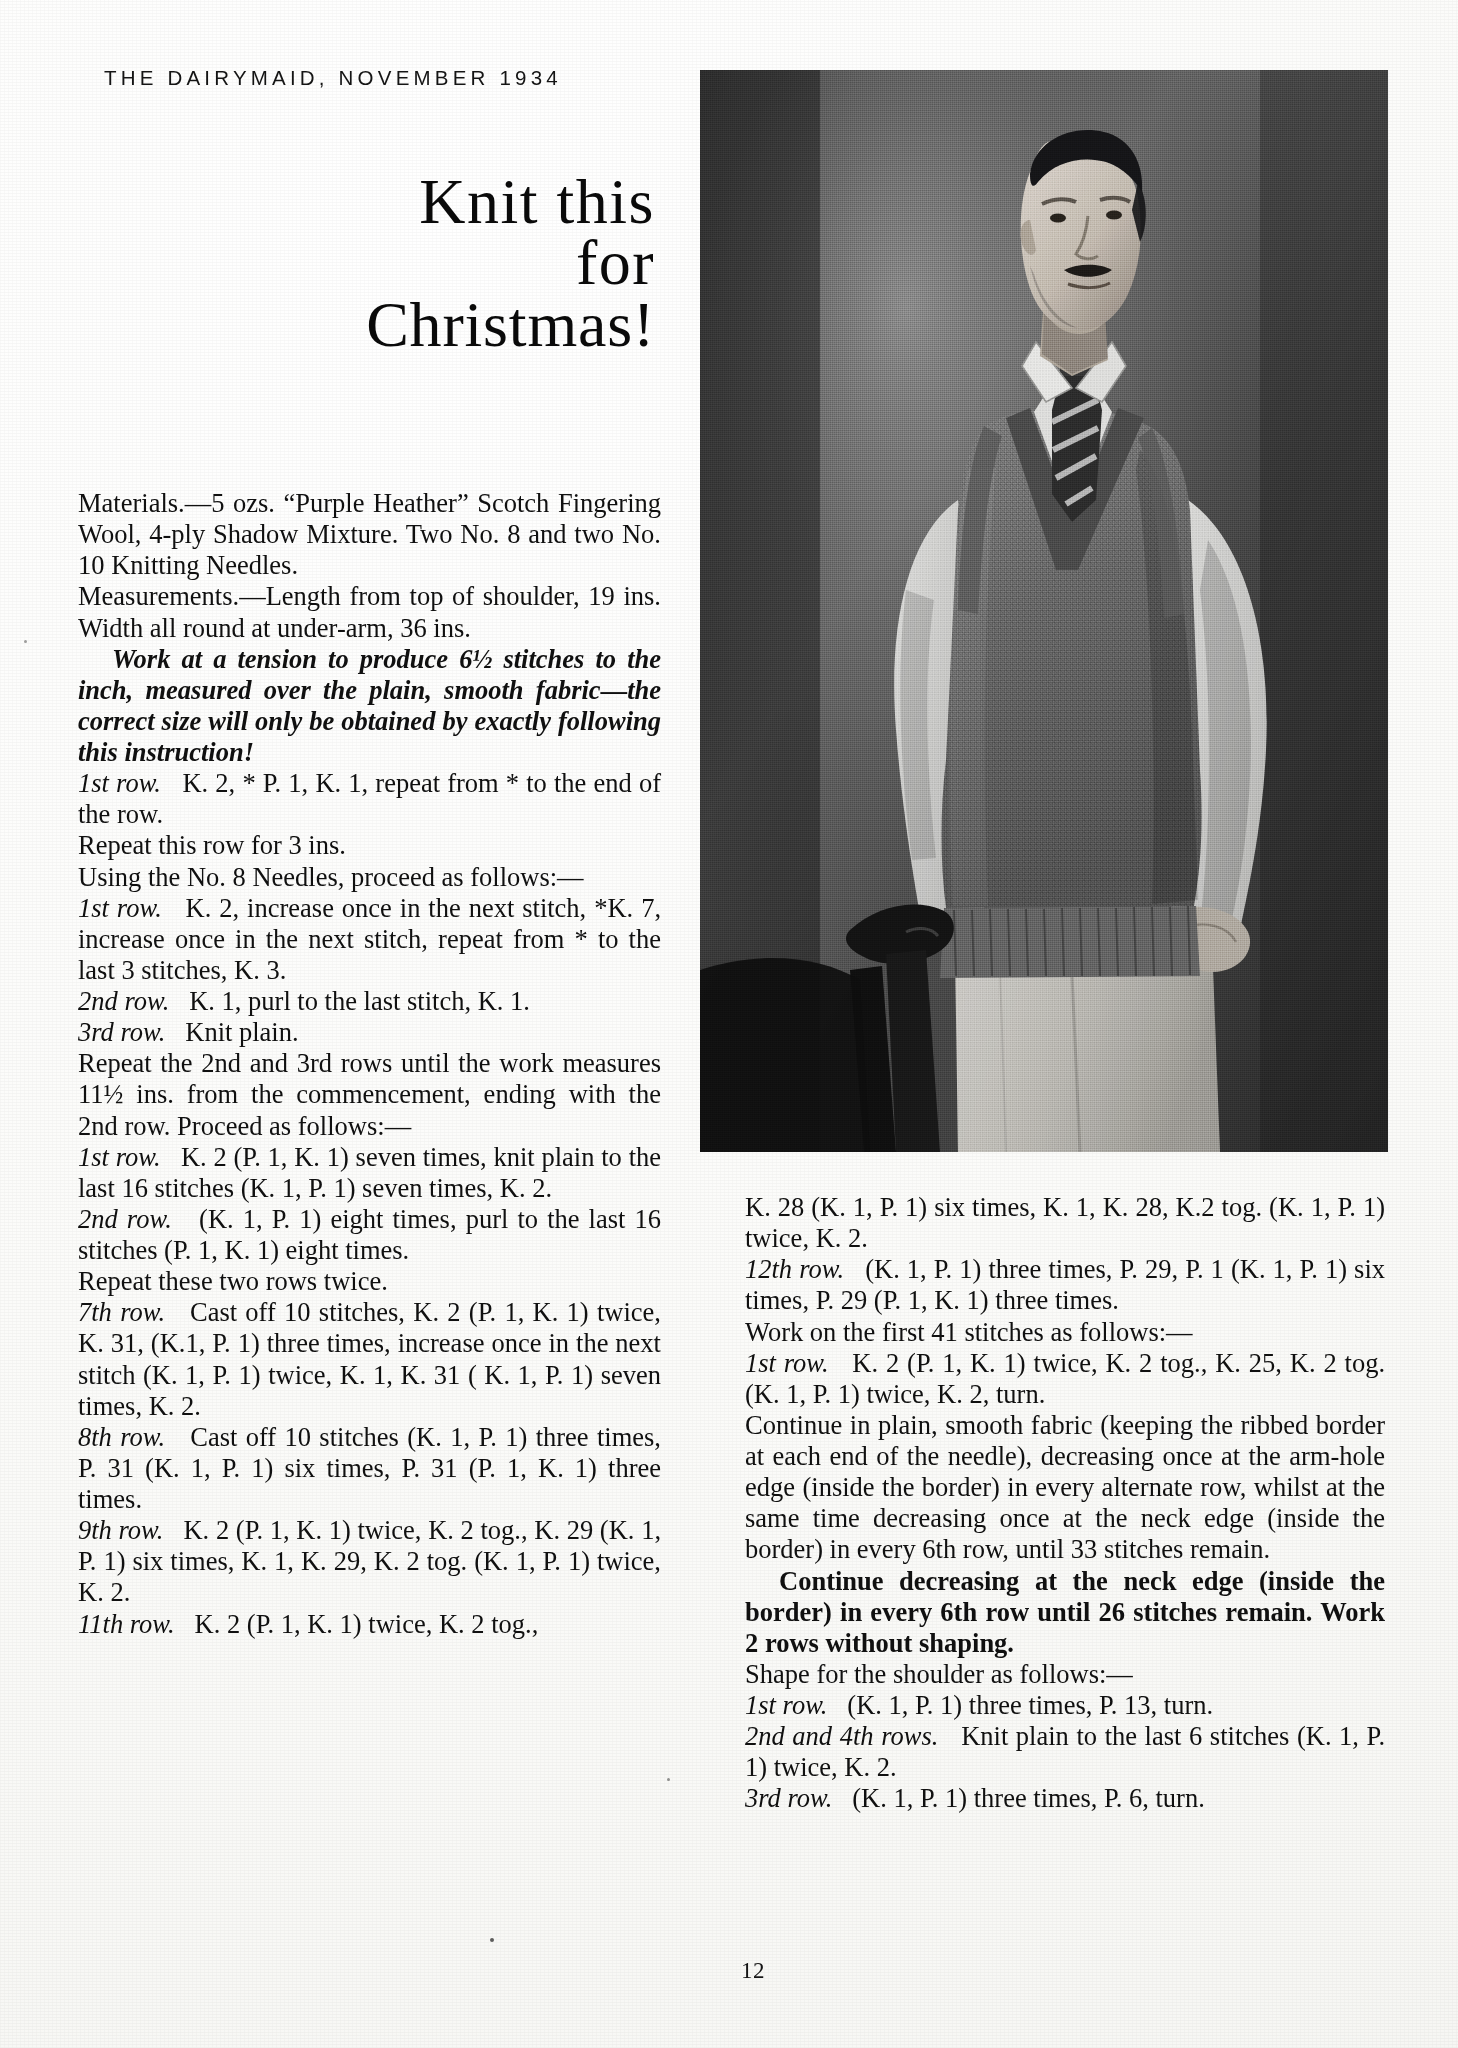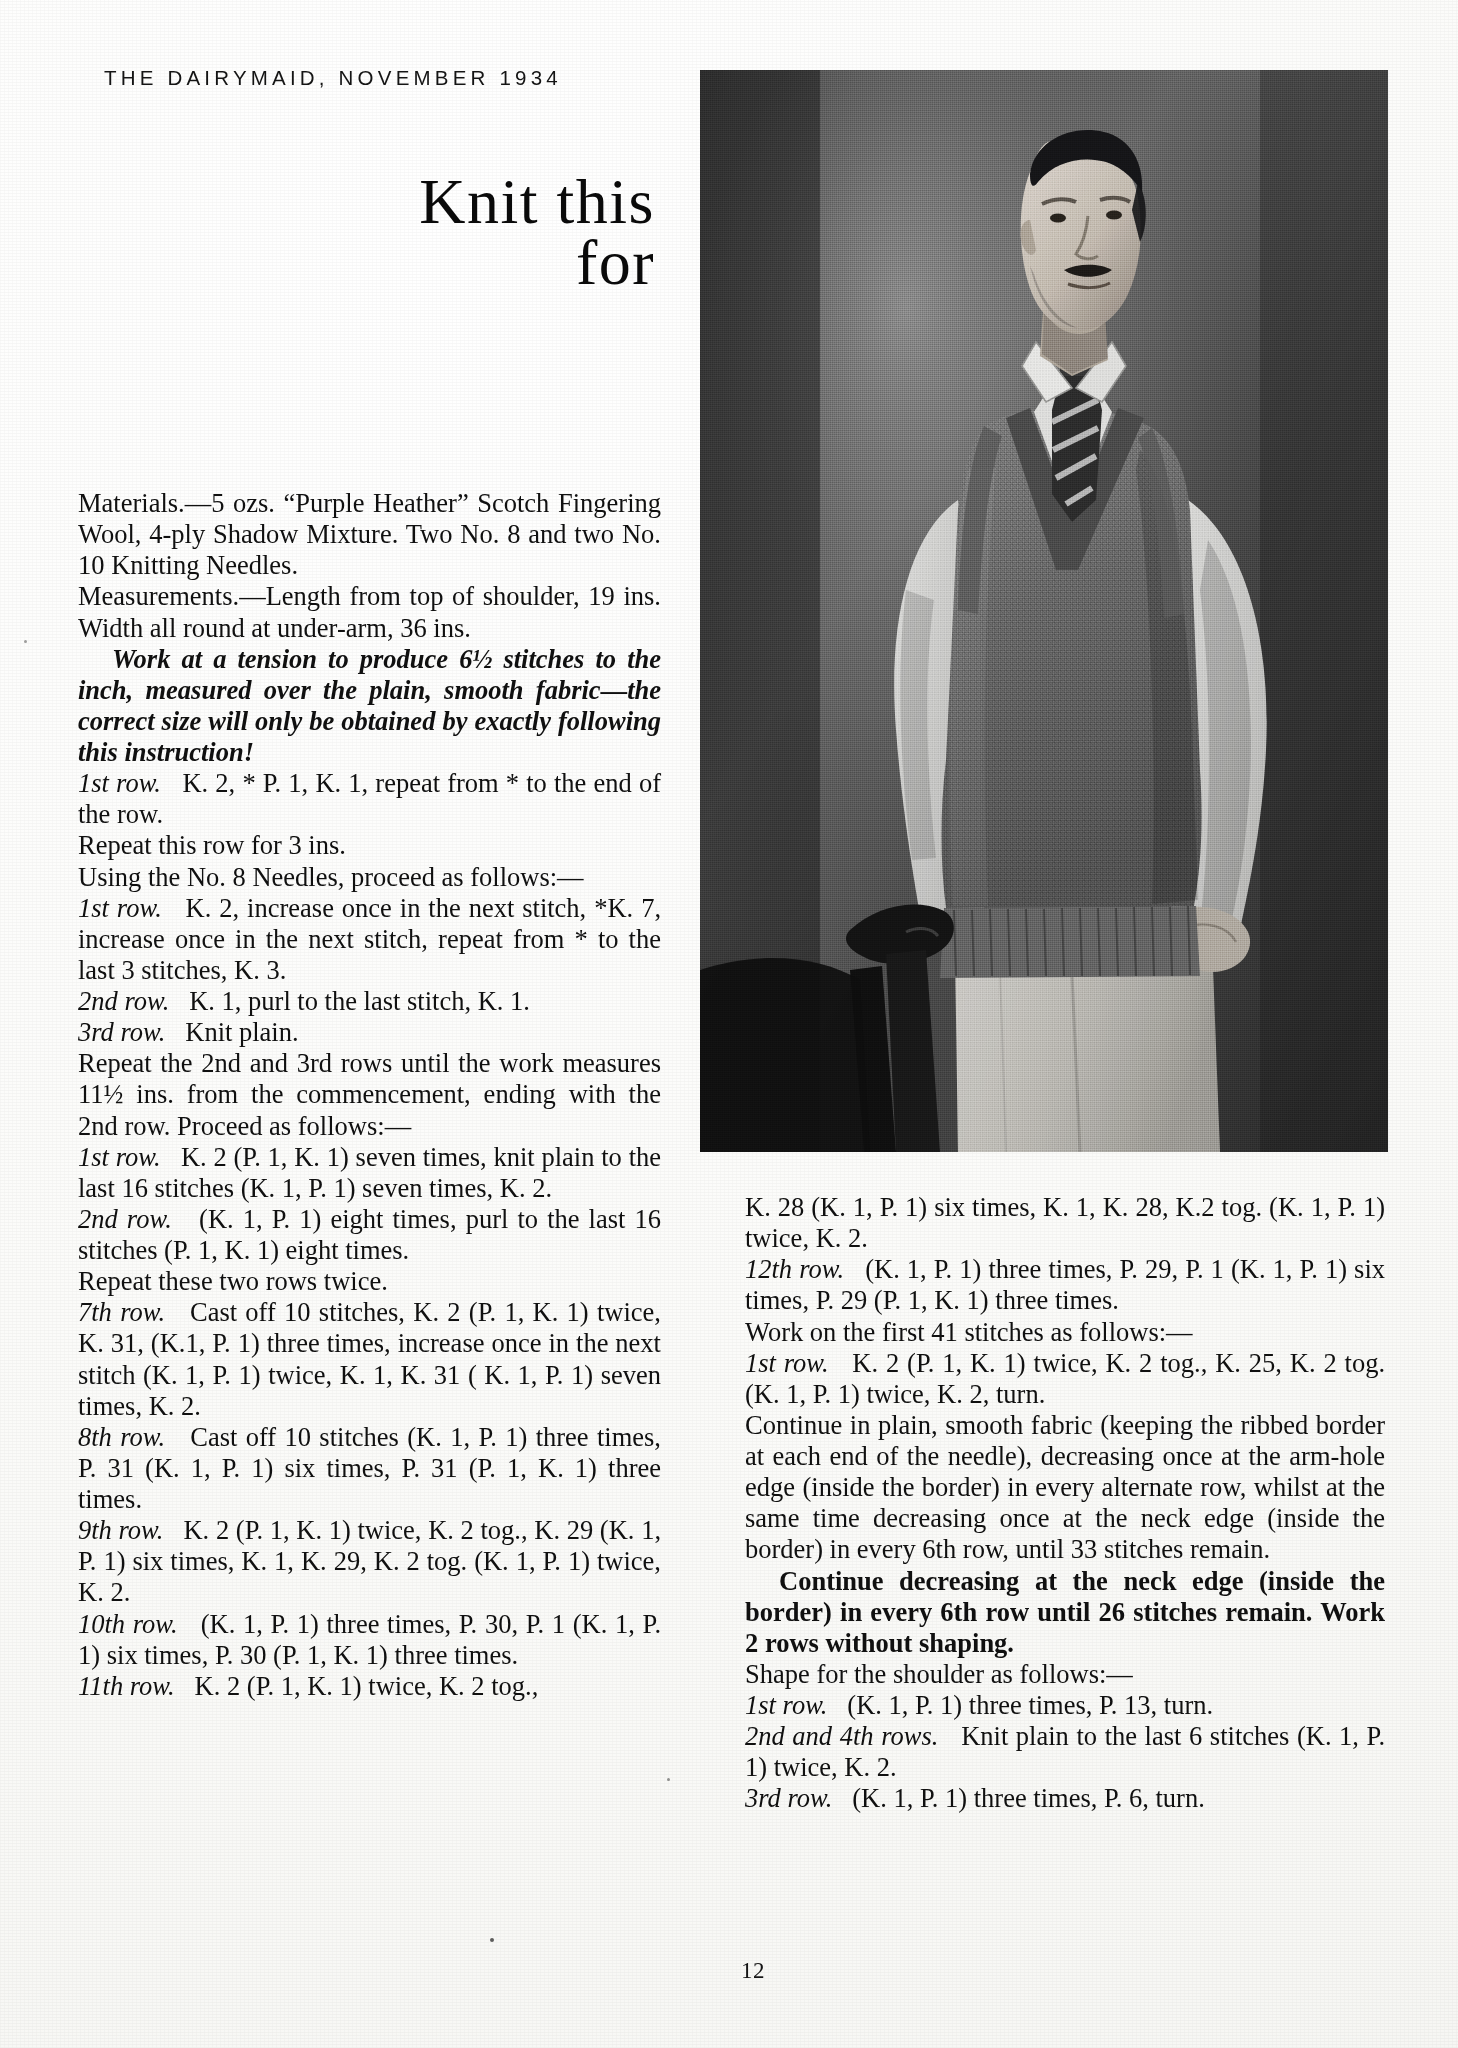--- a/index.html
+++ b/index.html
@@ -93,20 +93,21 @@
 
 <div class="page">
 
   <div class="scan-noise"></div>
 
   <div class="running-head">THE DAIRYMAID, NOVEMBER 1934</div>
 
   <h1 class="headline">
     <span class="l l1">Knit this</span>
     <span class="l l2">for</span>
+    <span class="l l3">Christmas!</span>
   </h1>
 
   <figure class="photo" style="margin:0;">
     <svg viewBox="0 0 688 1082" preserveAspectRatio="xMidYMid slice" aria-hidden="true">
       <defs>
         <linearGradient id="bgGrad" x1="0" y1="0" x2="1" y2="1">
           <stop offset="0%" stop-color="#3a3a3a"></stop>
           <stop offset="35%" stop-color="#6e6e6e"></stop>
           <stop offset="62%" stop-color="#4a4a4a"></stop>
           <stop offset="100%" stop-color="#2a2a2a"></stop>
@@ -337,24 +338,20 @@
     <p class="blk gap">
       <i class="rowlab">8th row.</i>&nbsp;&nbsp;
       <span>Cast off 10 stitches (K. 1, P. 1) three times, P. 31 (K. 1, P. 1) six times, P. 31 (P. 1, K. 1) three times.</span>
     </p>
 
     <p class="blk gap">
       <i class="rowlab">9th row.</i>&nbsp;&nbsp;
       <span>K. 2 (P. 1, K. 1) twice, K. 2 tog., K. 29 (K. 1, P. 1) six times, K. 1, K. 29, K. 2 tog. (K. 1, P. 1) twice, K. 2.</span>
     </p>
 
-    <p class="blk gap">
-      <i class="rowlab">10th row.</i>&nbsp;&nbsp;
-      <span>(K. 1, P. 1) three times, P. 30, P. 1 (K. 1, P. 1) six times, P. 30 (P. 1, K. 1) three times.</span>
-    </p>
 
     <p class="blk gap">
       <i class="rowlab">11th row.</i>&nbsp;&nbsp;
       <span>K. 2 (P. 1, K. 1) twice, K. 2 tog.,</span>
     </p>
 
   </div>
 
   <div class="col col-right">
 

